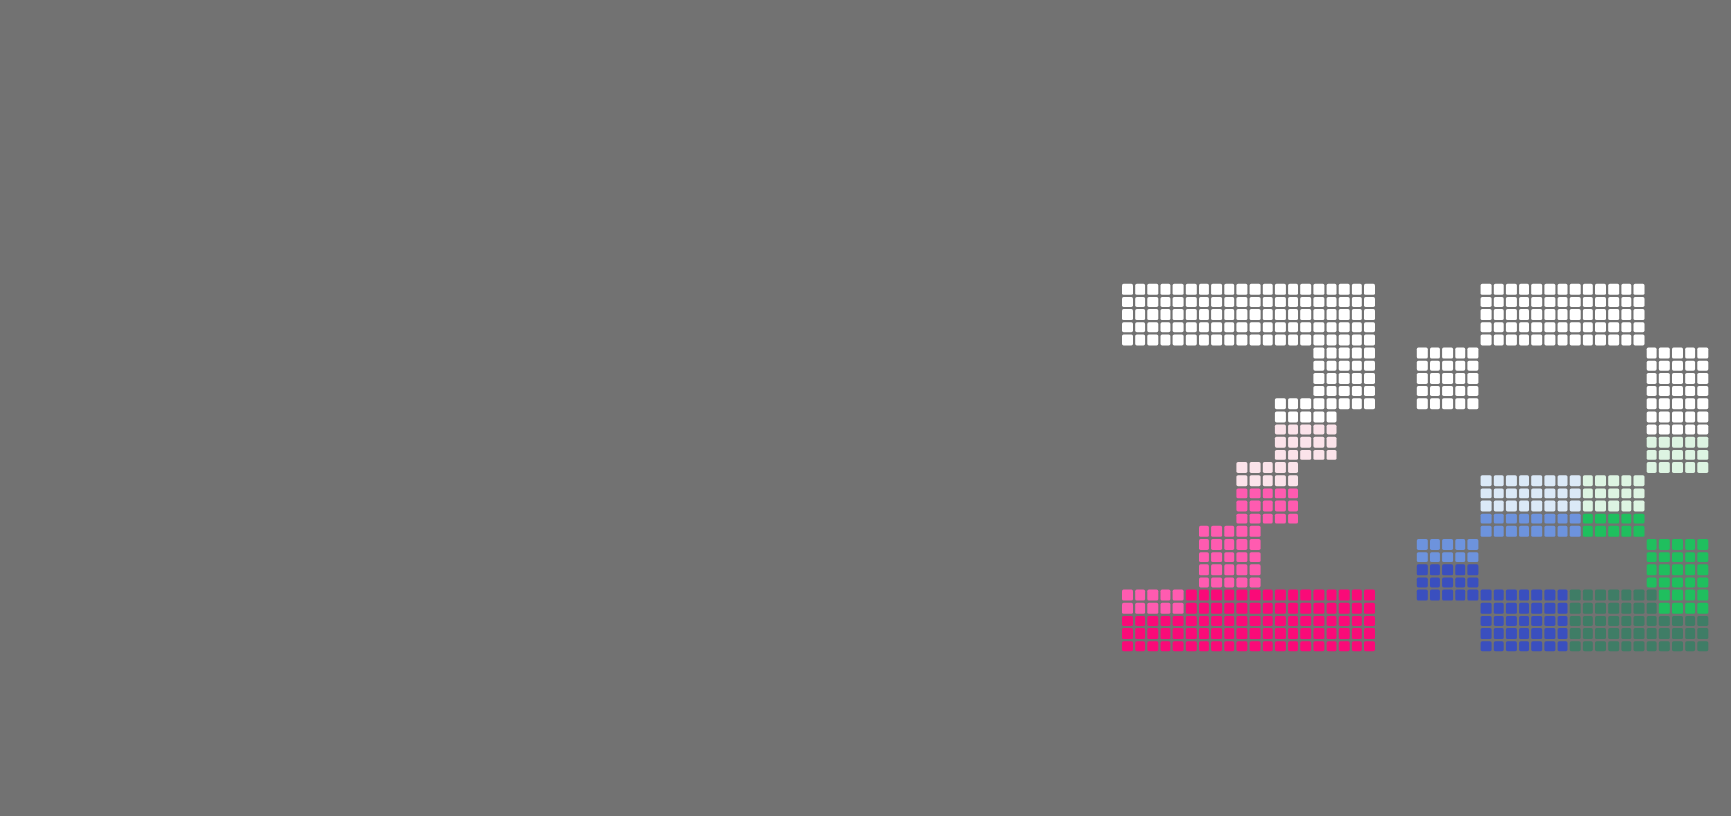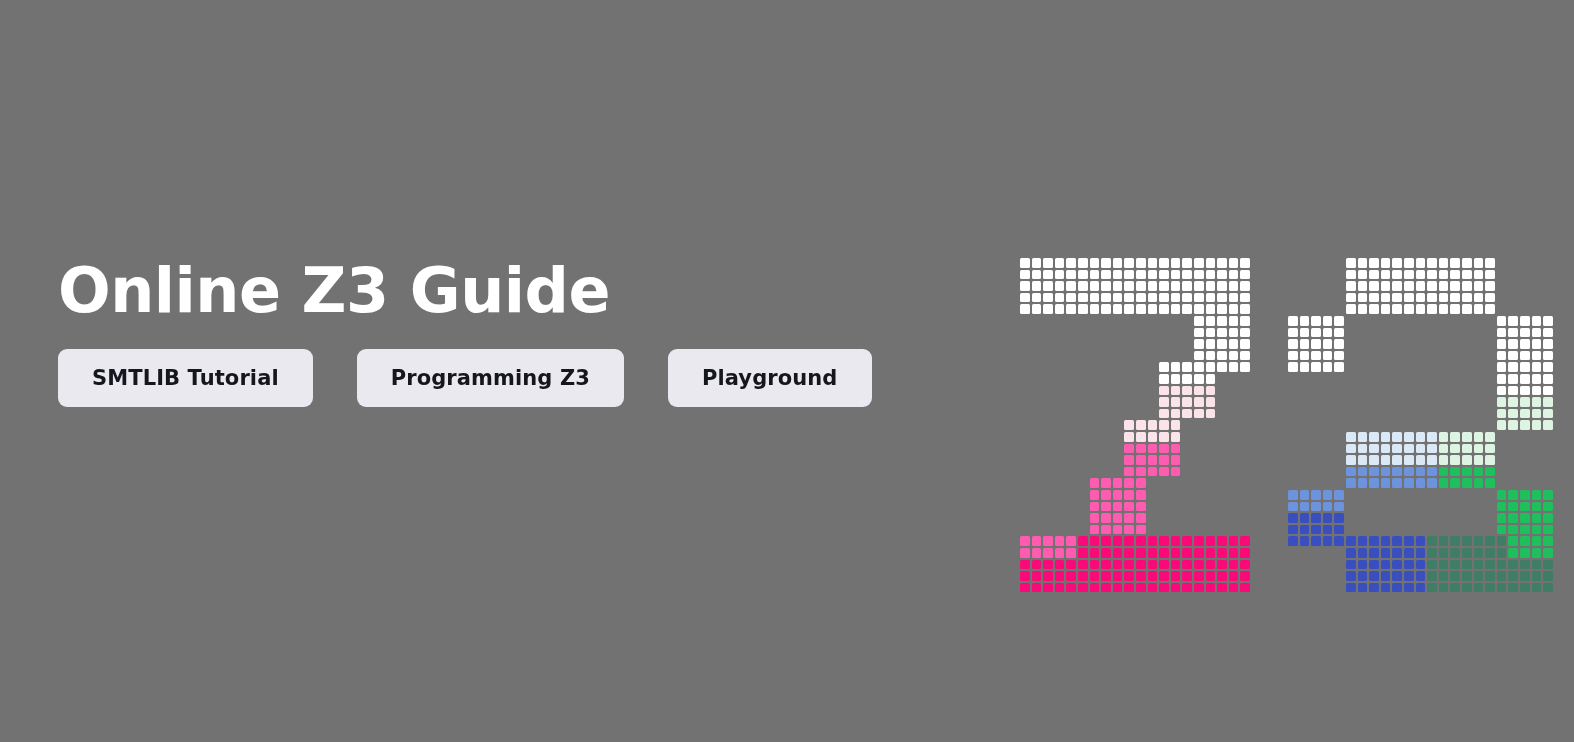--- a/index.html
+++ b/index.html
@@ -90,29 +90,20 @@
     height: 9.6px;
     border-radius: 1.5px;
     box-sizing: border-box;
   }
 </style>
 </head>
 <body>
 
 <div id="hero">
 
-  <div id="hero-content">
-    <h1 id="page-title">Online Z3 Guide</h1>
-
-    <div id="cta-row">
-        <button class="cta-button" style="background: rgb(233, 233, 239); color: rgb(22, 22, 29);">SMTLIB Tutorial</button>
-        <button class="cta-button" style="background: rgb(233, 233, 239); color: rgb(22, 22, 29);">Programming Z3</button>
-        <button class="cta-button" style="background: rgb(233, 233, 239); color: rgb(22, 22, 29);">Playground</button>
-      </div>
-  </div>
 
   <div id="logo">
     <div class="glyph" id="glyph-z">
         <div class="pixel" style="left: 0px; top: 0px; width: 9.6px; height: 9.6px; background: rgb(255, 255, 255);"></div>
         <div class="pixel" style="left: 11.6px; top: 0px; width: 9.6px; height: 9.6px; background: rgb(255, 255, 255);"></div>
         <div class="pixel" style="left: 23.2px; top: 0px; width: 9.6px; height: 9.6px; background: rgb(255, 255, 255);"></div>
         <div class="pixel" style="left: 34.8px; top: 0px; width: 9.6px; height: 9.6px; background: rgb(255, 255, 255);"></div>
         <div class="pixel" style="left: 46.4px; top: 0px; width: 9.6px; height: 9.6px; background: rgb(255, 255, 255);"></div>
         <div class="pixel" style="left: 58px; top: 0px; width: 9.6px; height: 9.6px; background: rgb(255, 255, 255);"></div>
         <div class="pixel" style="left: 69.6px; top: 0px; width: 9.6px; height: 9.6px; background: rgb(255, 255, 255);"></div>

